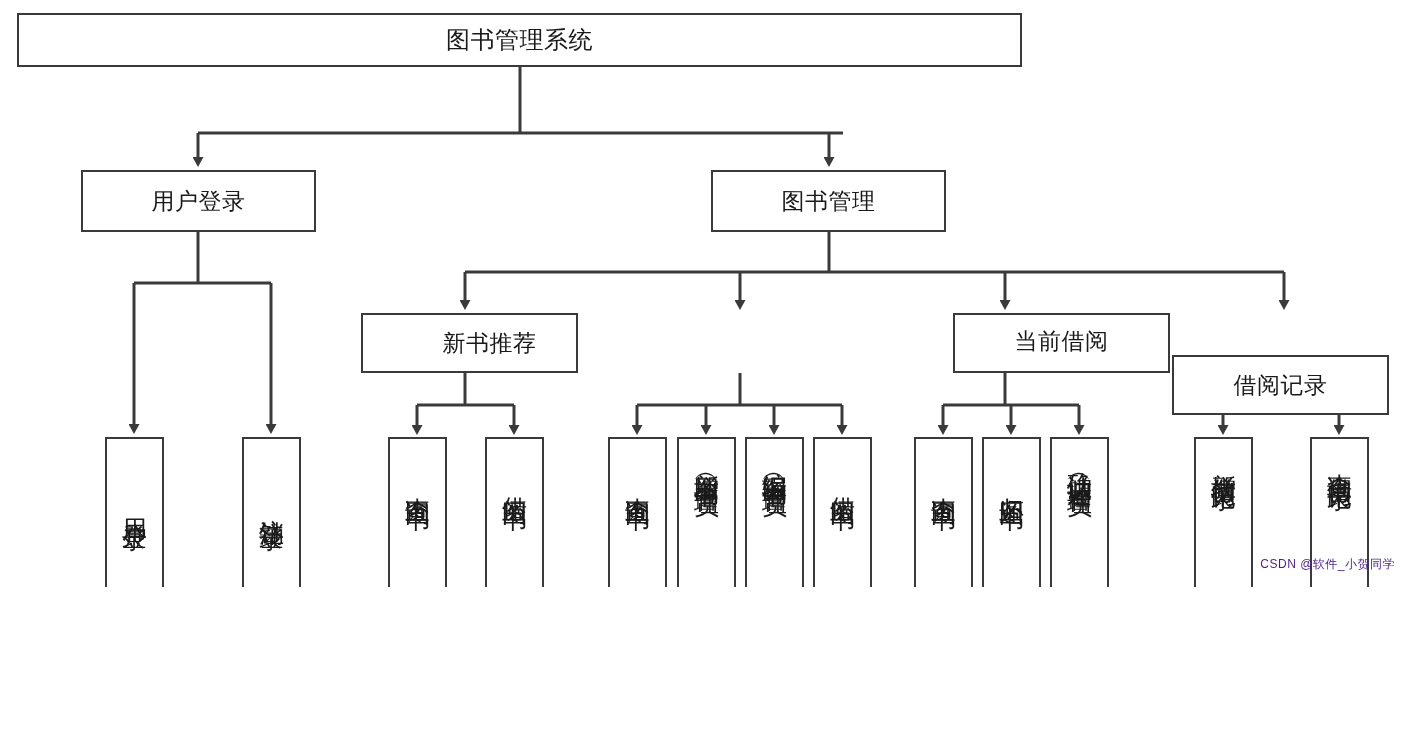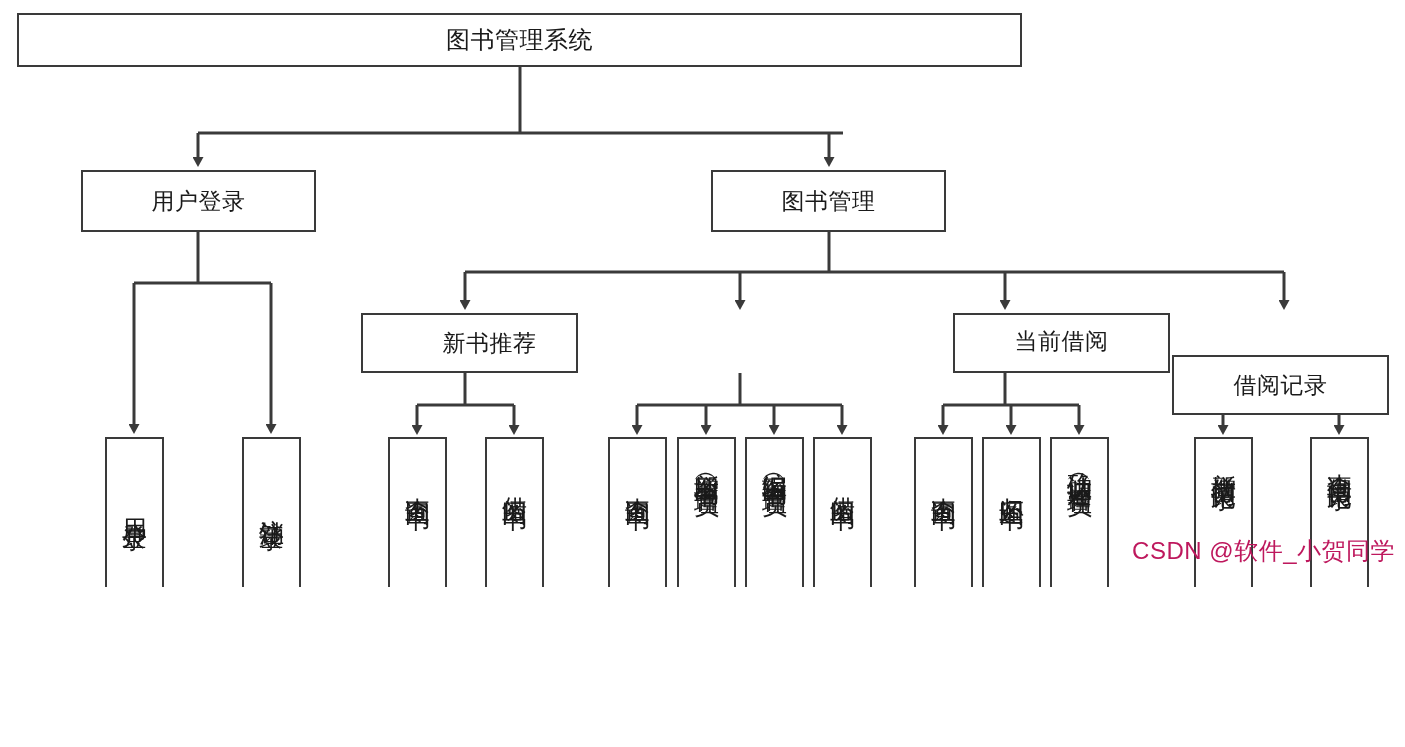--- a/index.html
+++ b/index.html
@@ -64,23 +64,23 @@
   }
   .node.vert.mid .node-label {
     padding-top: 46px;
   }
   .node.vert.mid2 .node-label {
     padding-top: 24px;
   }
   .watermark {
     position: absolute;
     right: 10px;
-    bottom: 20px;
-    font-size: 24px;
-    color: #be185d;
+    bottom: 14px;
+    font-size: 12px;
+    color: #4c1d95;
     letter-spacing: 0.5px;
     white-space: nowrap;
     pointer-events: none;
   }
 </style>
 </head>
 <body>
 
 <div id="diagram-root">
 

